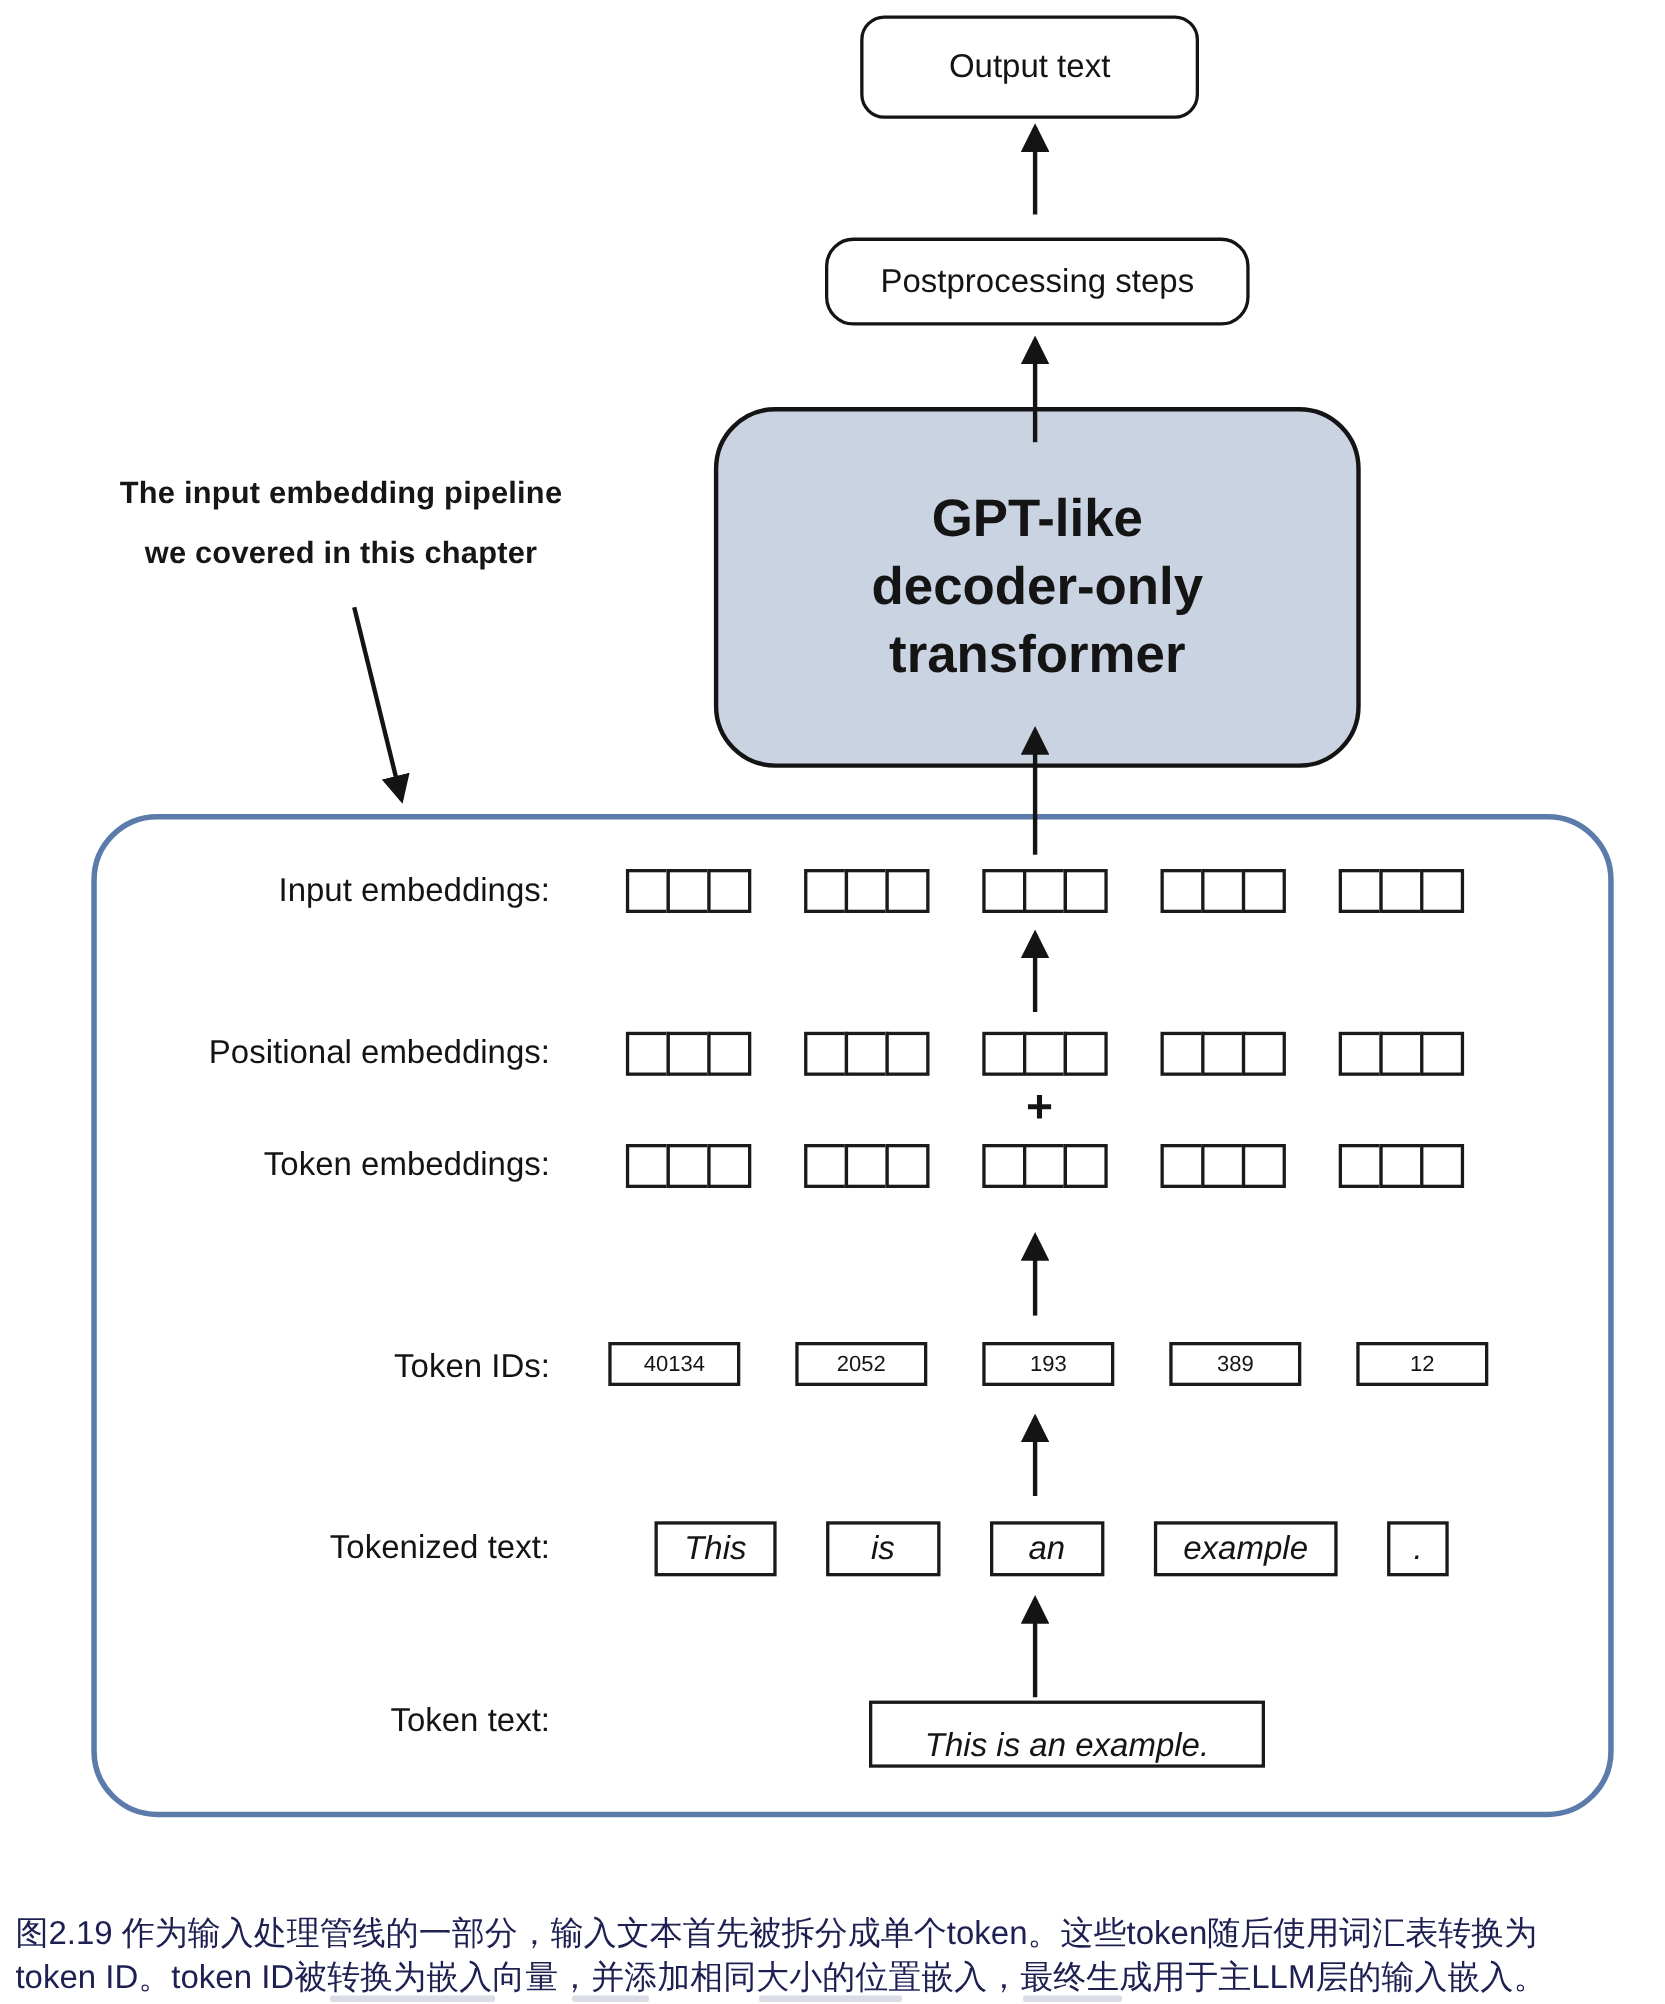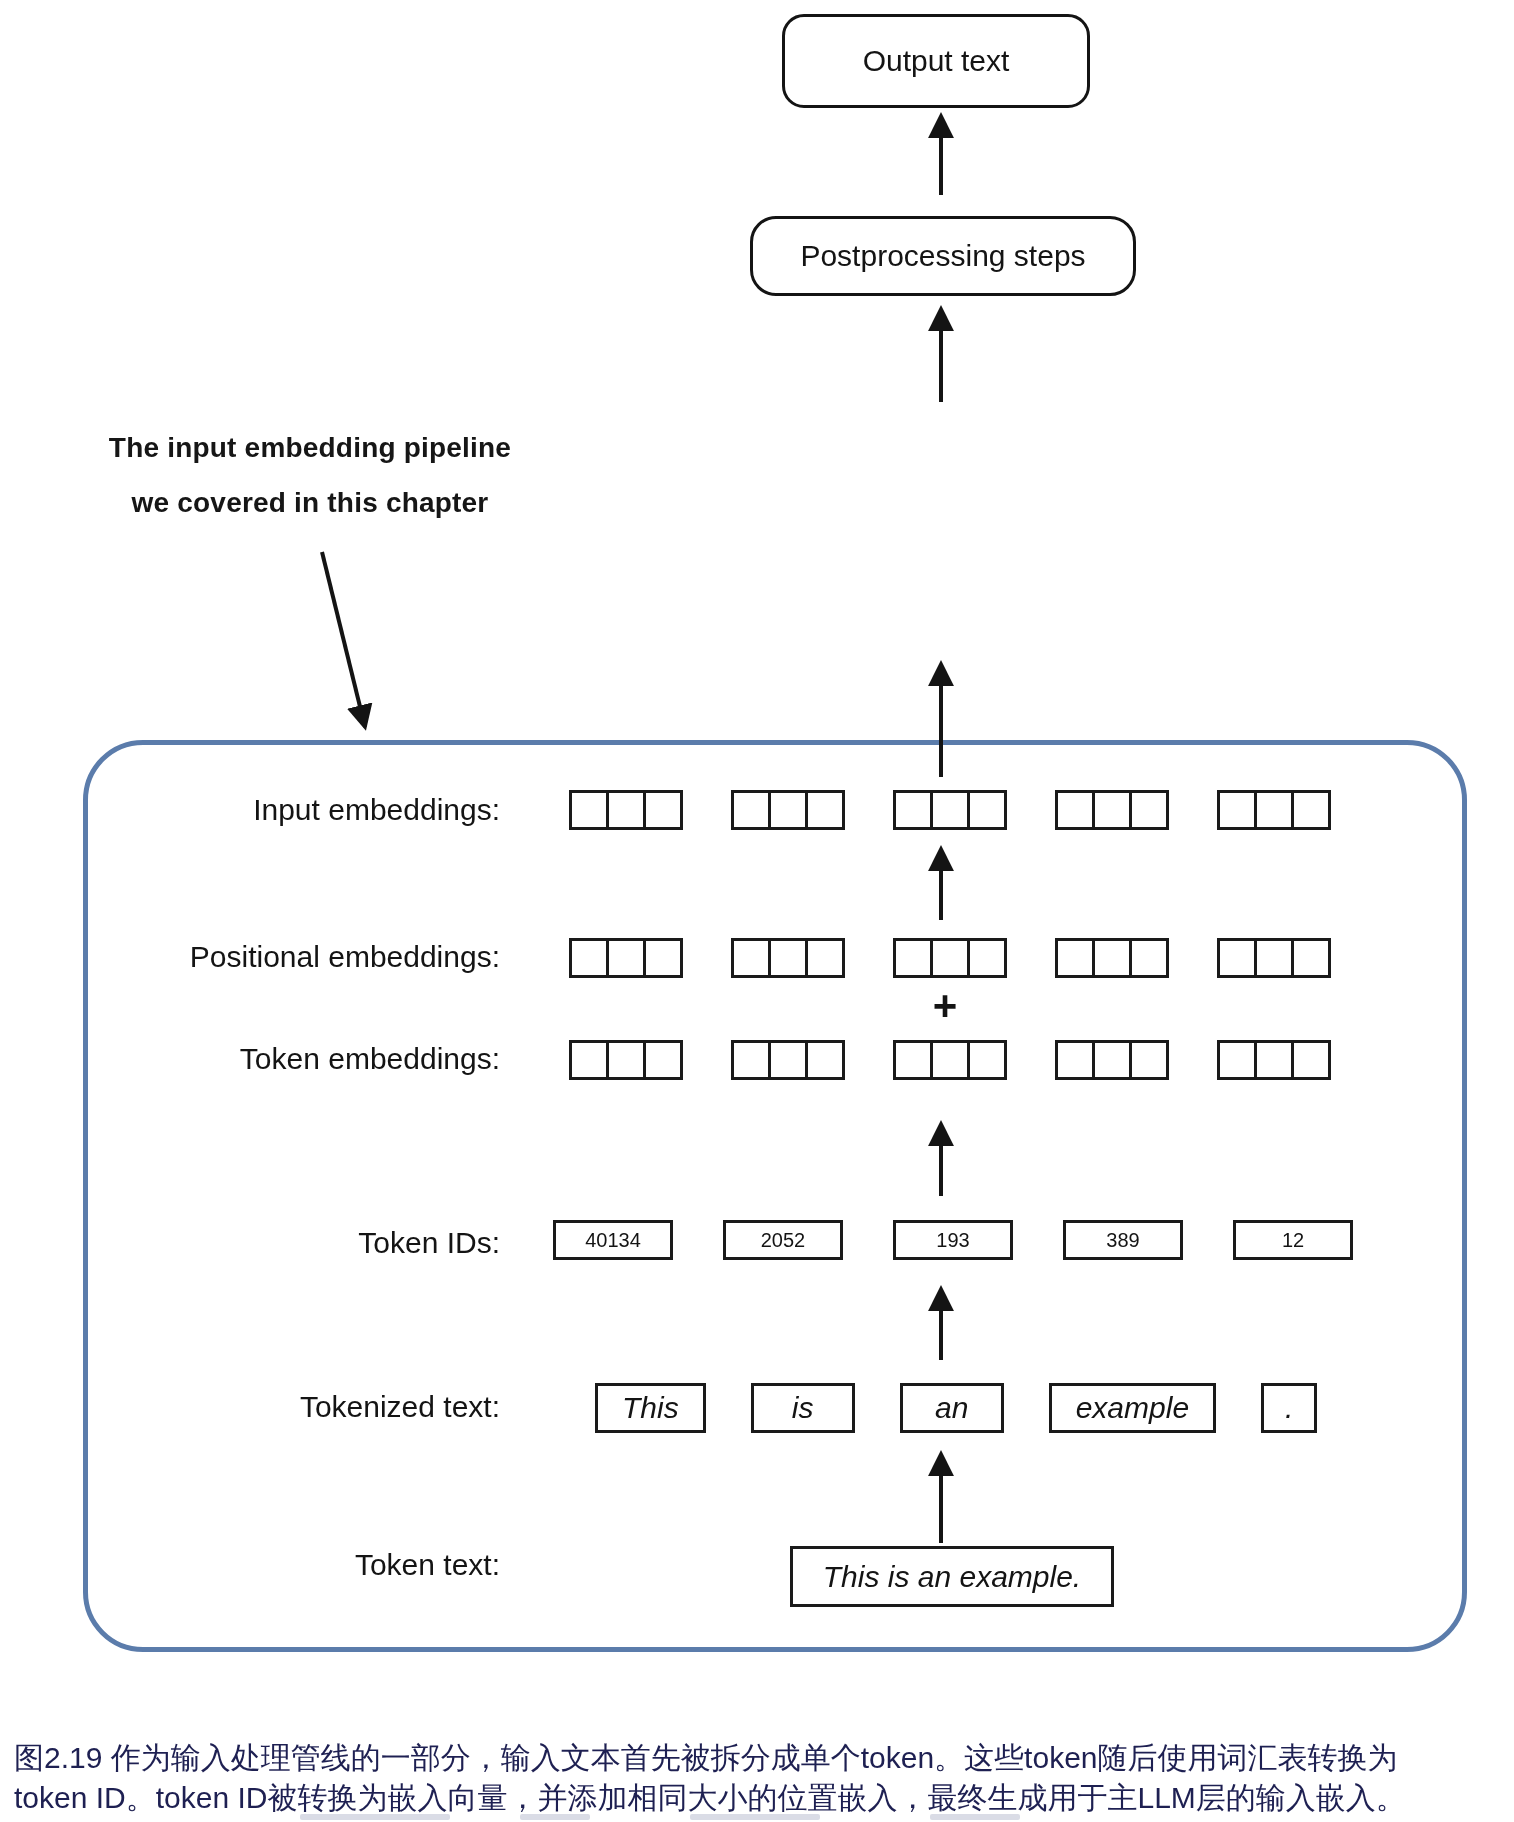--- a/index.html
+++ b/index.html
@@ -55,23 +55,23 @@
           display:flex;align-items:center;justify-content:center;font-size:20px;}
 
   
   #tokens-row{position:absolute;left:595px;top:1383px;display:flex;gap:45px;}
   .tok-box{min-width:104px;height:50px;box-sizing:border-box;border:3px solid #1a1a1a;background:#fff;
            display:flex;align-items:center;justify-content:center;
            font-style:italic;font-size:30px;padding:0 24px;}
   .tok-box.small{min-width:56px;padding:0;}
 
   
-  #input-text-box{position:absolute;left:790px;top:1546px;width:324px;height:61px;
+  #input-text-box{position:absolute;left:790px;top:1546px;width:360px;height:61px;
                   box-sizing:border-box;border:3.5px solid #1a1a1a;background:#fff;
-                  display:flex;align-items:center;justify-content:center;
+                  display:flex;align-items:flex-end;justify-content:center;
                   font-style:italic;font-size:30px;}
 
   
   .caption-line{position:absolute;left:14px;width:1492px;font-size:30px;line-height:36px;
                 color:var(--caption-text,#1e2052);}
   #caption-line1{top:1740px;}
   #caption-line2{top:1780px;}
 
   
   .remnant{position:absolute;top:1814px;height:6px;background:#cdd0dd;opacity:.75;border-radius:2px;}
@@ -87,20 +87,25 @@
 
 <div id="stage">
 
   <div id="pipeline-container"></div>
 
   <div class="pillbox" id="output-box">
     <span>Output text</span>
   </div>
   <div class="pillbox" id="post-box">
     <span>Postprocessing steps</span>
+  </div>
+  <div class="pillbox" id="gpt-box">
+    <span>GPT-like</span>
+    <span>decoder-only</span>
+    <span>transformer</span>
   </div>
 
   <div class="note-line" id="note-line1">The input embedding pipeline</div>
   <div class="note-line" id="note-line2">we covered in this chapter</div>
 
   <div class="row-label" id="lbl-input-emb">Input embeddings:</div>
   <div class="row-label" id="lbl-pos-emb">Positional embeddings:</div>
   <div class="row-label" id="lbl-tok-emb">Token embeddings:</div>
   <div class="row-label" id="lbl-token-ids">Token IDs:</div>
   <div class="row-label" id="lbl-tokenized">Tokenized text:</div>

